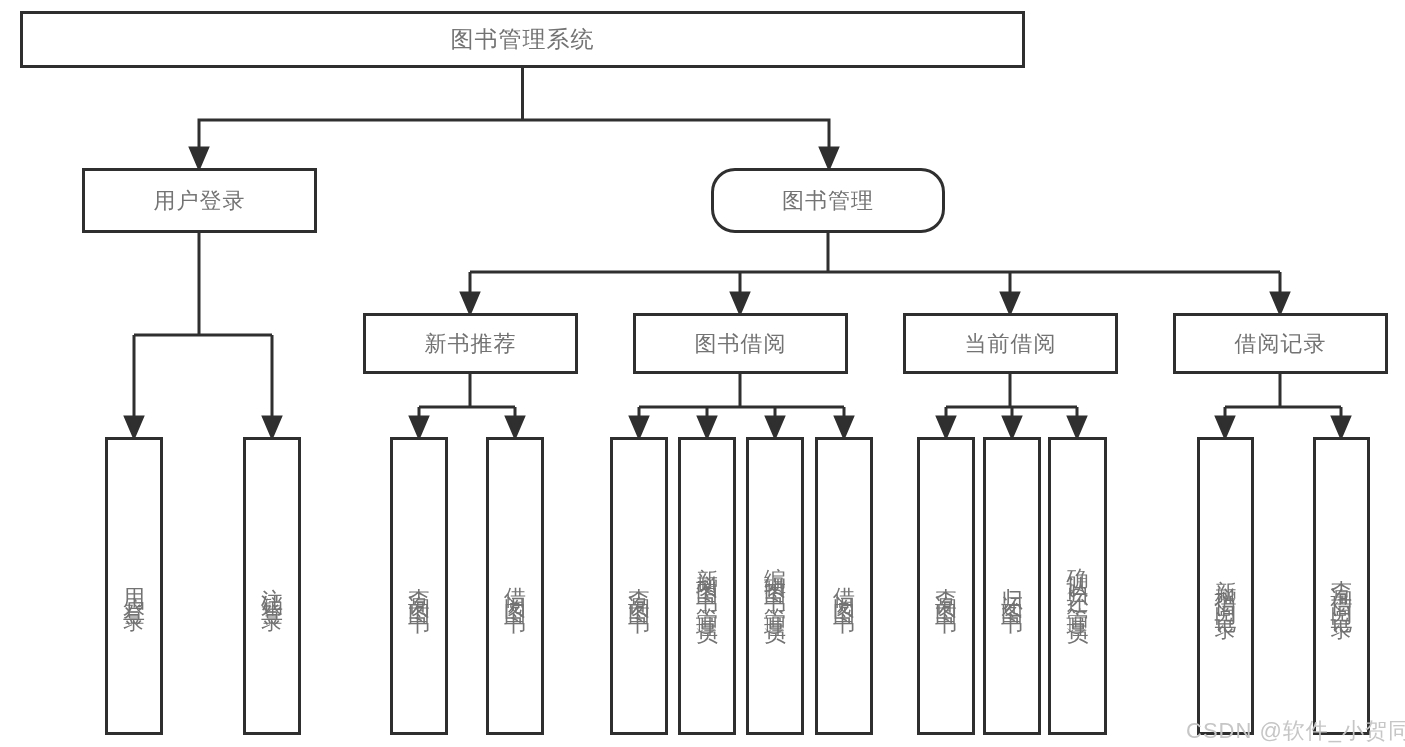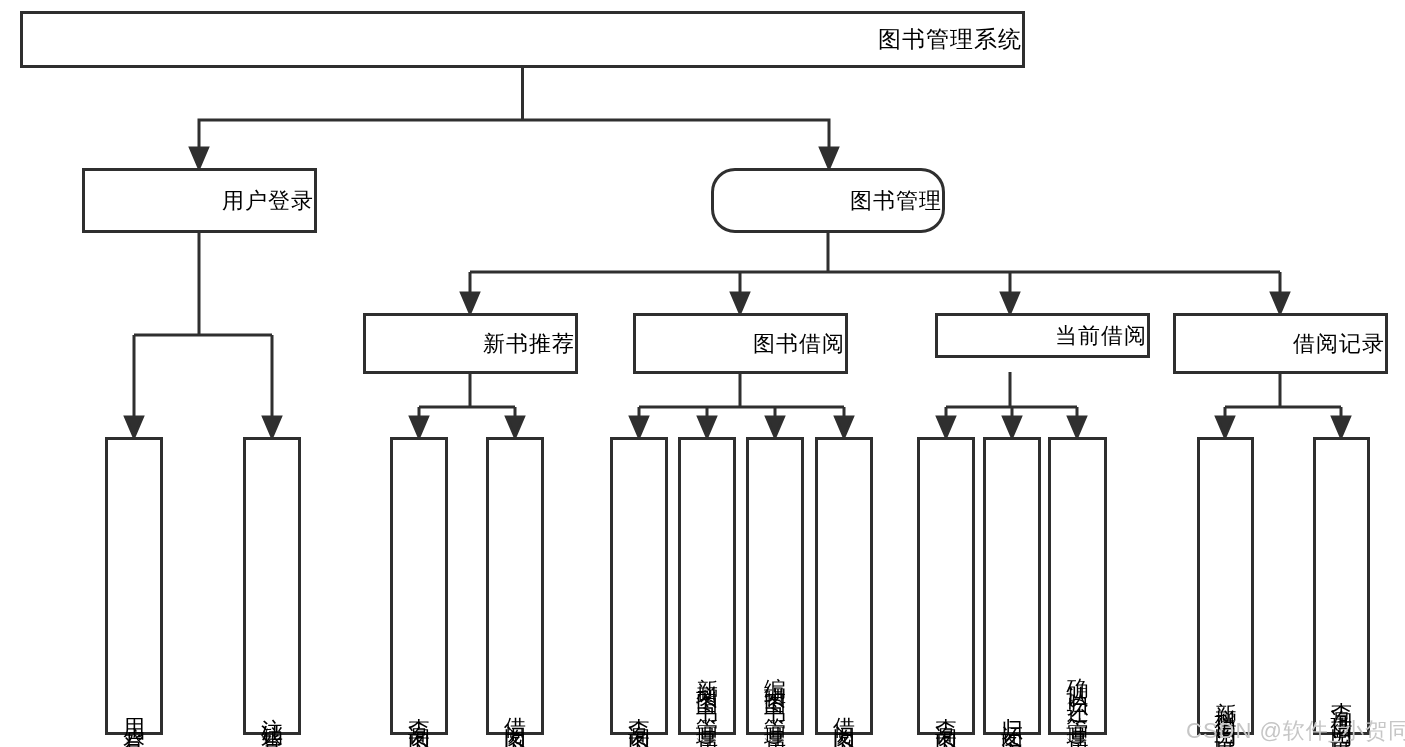--- a/index.html
+++ b/index.html
@@ -9,22 +9,22 @@
     background:#ffffff;
     font-family:"Liberation Sans", sans-serif;
     overflow:hidden;
   }
   #wires{position:absolute;left:0;top:0;width:1405px;height:747px;z-index:1;}
   .node{
     position:absolute;
     box-sizing:border-box;
     border:3px solid #2f2f2f;
     background:#ffffff;
-    color:#000000;
-    display:flex;align-items:center;justify-content:flex-end;
+    color:#737373;
+    display:flex;align-items:center;justify-content:center;
     z-index:2;
     text-align:center;
   }
   .h{font-size:22px;letter-spacing:1px;}
   .title{font-size:23px;}
   .v{
     writing-mode:vertical-rl;
     text-orientation:mixed;
     font-size:22px;
     letter-spacing:8px;
@@ -97,21 +97,21 @@
   <div class="node h" style="left:711px;top:168px;width:234px;height:65px;border-radius:24px;">
     <span>图书管理</span>
   </div>
 
   <div class="node h" style="left:633px;top:313px;width:215px;height:61px;">
     <span>图书借阅</span>
   </div>
   <div class="node h" style="left:363px;top:313px;width:215px;height:61px;">
     <span>新书推荐</span>
   </div>
-  <div class="node h" style="left:903px;top:313px;width:215px;height:45px;margin-left:32px;">
+  <div class="node h" style="left:903px;top:313px;width:215px;height:61px;">
     <span>当前借阅</span>
   </div>
   <div class="node h" style="left:1173px;top:313px;width:215px;height:61px;">
     <span>借阅记录</span>
   </div>
 
   <div class="node v" style="left:105px;top:437px;width:58px;height:298px;">
     <span>用户登录</span>
   </div>
   <div class="node v" style="left:243px;top:437px;width:58px;height:298px;">

